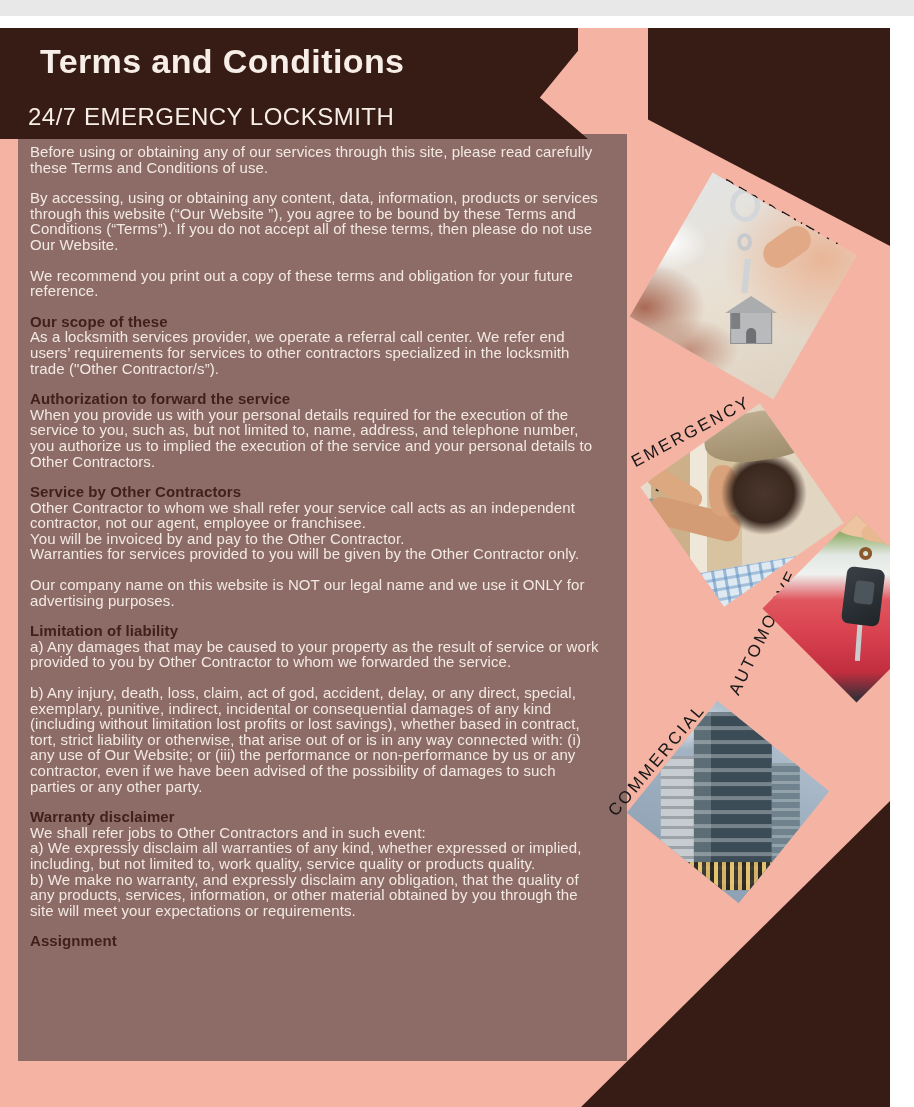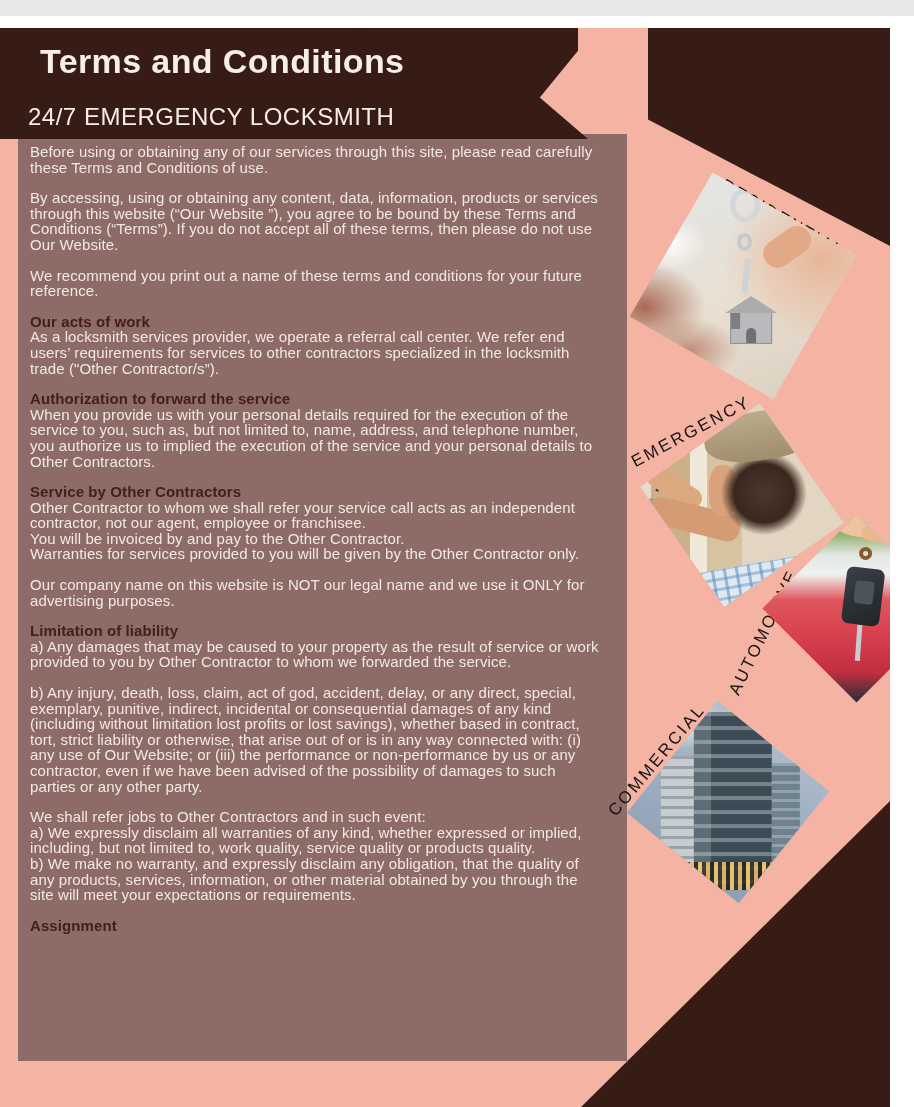--- a/index.html
+++ b/index.html
@@ -122,33 +122,34 @@
     <div class="shape bottom-triangle"></div>
 
     <div class="title-banner">
       <h1>Terms and Conditions</h1>
     </div>
 
     <div class="panel shape" style="background:var(--panel,#8d6c68);">
       <div>
           <p class="t-para">Before using or obtaining any of our services through this site, please read carefully these Terms and Conditions of use.</p>
           <p class="t-para">By accessing, using or obtaining any content, data, information, products or services through this website (“Our Website ”), you agree to be bound by these Terms and Conditions (“Terms”). If you do not accept all of these terms, then please do not use Our Website.</p>
-          <p class="t-para">We recommend you print out a name of these terms and conditions for your future reference.</p>
-          <p class="t-head">Our acts of work</p>
+          <p class="t-para">We recommend you print out a copy of these terms and obligation for your future reference.</p>
+          <p class="t-head">Our scope of these</p>
           <p class="t-para">As a locksmith services provider, we operate a referral call center. We refer end users’ requirements for services to other contractors specialized in the locksmith trade ("Other Contractor/s”).</p>
           <p class="t-head">Authorization to forward the service</p>
           <p class="t-para">When you provide us with your personal details required for the execution of the service to you, such as, but not limited to, name, address, and telephone number, you authorize us to implied the execution of the service and your personal details to Other Contractors.</p>
           <p class="t-head">Service by Other Contractors</p>
           <p class="t-para">Other Contractor to whom we shall refer your service call acts as an independent contractor, not our agent, employee or franchisee.
 You will be invoiced by and pay to the Other Contractor.
 Warranties for services provided to you will be given by the Other Contractor only.</p>
           <p class="t-para">Our company name on this website is NOT our legal name and we use it ONLY for advertising purposes.</p>
           <p class="t-head">Limitation of liability</p>
           <p class="t-para">a) Any damages that may be caused to your property as the result of service or work provided to you by Other Contractor to whom we forwarded the service.</p>
           <p class="t-para">b) Any injury, death, loss, claim, act of god, accident, delay, or any direct, special, exemplary, punitive, indirect, incidental or consequential damages of any kind (including without limitation lost profits or lost savings), whether based in contract, tort, strict liability or otherwise, that arise out of or is in any way connected with: (i) any use of Our Website; or (iii) the performance or non-performance by us or any contractor, even if we have been advised of the possibility of damages to such parties or any other party.</p>
+          <p class="t-head">Warranty disclaimer</p>
           <p class="t-para">We shall refer jobs to Other Contractors and in such event:
 a) We expressly disclaim all warranties of any kind, whether expressed or implied, including, but not limited to, work quality, service quality or products quality.
 b) We make no warranty, and expressly disclaim any obligation, that the quality of any products, services, information, or other material obtained by you through the site will meet your expectations or requirements.</p>
           <p class="t-head">Assignment</p>
         </div>
     </div>
 
     <div class="svc-label lbl-residential">RESIDENTIAL</div>
     <div class="diamond d-residential">
       <div class="photo ccw30 photo-residential">

